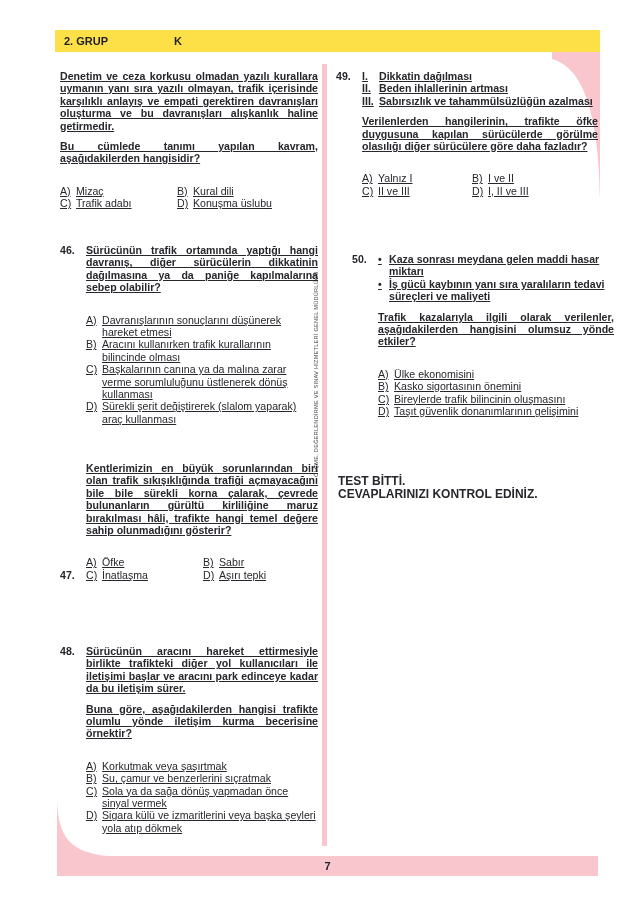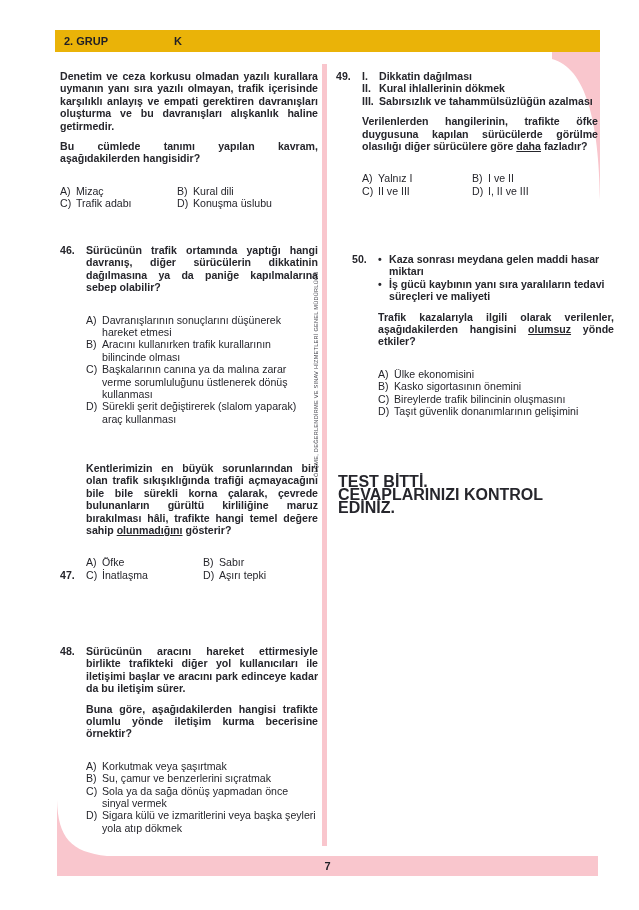--- a/index.html
+++ b/index.html
@@ -7,21 +7,21 @@
     width:639px;height:910px;position:relative;overflow:hidden;
     background:#ffffff;
     font-family:"Liberation Sans","DejaVu Sans",sans-serif;
     color:#26262c;
     -webkit-font-smoothing:antialiased;
   }
   .page{position:absolute;inset:0;}
   
   .header-bar{
     position:absolute;left:55px;top:30px;width:545px;height:22px;
-    background:#eab308;display:flex;align-items:center;
+    background:#fde047;display:flex;align-items:center;
     font-weight:bold;font-size:11px;color:#1f1f26;
   }
   .header-group{padding-left:9px;width:110px;}
   .header-title{flex:1;text-align:center;letter-spacing:.2px;}
   .header-booklet{width:38px;text-align:left;}
   
   .swoosh{position:absolute;display:block;}
   .swoosh-tr{left:552px;top:52px;}
   .swoosh-bl{left:57px;top:800px;}
   
@@ -34,21 +34,21 @@
   }
   
   .footer-bar{
     position:absolute;left:57px;top:856px;width:541px;height:20px;
     background:#f9c6cd;display:flex;align-items:center;justify-content:center;
     font-weight:bold;font-size:11px;color:#1f1f26;
   }
   
   .question{position:absolute;display:flex;font-size:10.6px;line-height:12.4px;}
   .qnum{width:26px;flex:0 0 26px;font-weight:bold;}
-  .qbody{flex:1;min-width:0;}
+  .qbody{flex:1;min-width:0;text-decoration:underline;}
   .stem{margin:0 0 8px 0;font-weight:bold;text-align:justify;}
   .stem:last-of-type{margin-bottom:0;}
   .u{text-decoration:underline;}
   .qlist{margin:0 0 8px 0;font-weight:bold;}
   .qlist .li{display:flex;}
   .qlist .li .marker{flex:0 0 17px;}
   .qlist.bullets .li .marker{flex:0 0 11px;}
   .qlist .li .litext{flex:1;}
   .options{margin-top:20px;}
   .options .opt{display:flex;}
@@ -57,21 +57,21 @@
   .options.grid{display:grid;grid-template-columns:117px 1fr;grid-auto-rows:min-content;column-gap:0;}
   .col-right .options.grid{grid-template-columns:110px 1fr;}
   .q45{left:60px;top:70px;width:258px;}
   .q46{left:60px;top:244px;width:258px;justify-content:flex-end;}
   .q47{left:60px;top:462px;width:258px;align-items:flex-end;}
   .q48{left:60px;top:645px;width:258px;}
   .q49{left:336px;top:70px;width:262px;}
   .q50{left:352px;top:253px;width:262px;}
   .end-note{
     position:absolute;left:338px;top:475px;width:260px;
-    font-weight:bold;font-size:16px;line-height:13px;
+    font-weight:bold;font-size:12px;line-height:13px;
   }
 </style>
 </head>
 <body>
 
 <div class="page">
 
   <div class="header-bar">
     <span class="header-group">2. GRUP</span>
     <span class="header-booklet">K</span>
@@ -191,21 +191,21 @@
   <div class="question q49 col-right">
     <div class="qnum">49.</div>
     <div class="qbody">
       <div class="qlist">
         <div class="li">
             <span class="marker">I.</span>
             <span class="litext">Dikkatin dağılması</span>
           </div>
         <div class="li">
             <span class="marker">II.</span>
-            <span class="litext">Kural ihlallerinin dökmek</span>
+            <span class="litext">Beden ihlallerinin artması</span>
           </div>
         <div class="li">
             <span class="marker">III.</span>
             <span class="litext">Sabırsızlık ve tahammülsüzlüğün azalması</span>
           </div>
       </div>
       <p class="stem"><span>Verilenlerden hangilerinin, trafikte öfke duygusuna kapılan sürücülerde görülme olasılığı diğer sürücülere göre </span><span class="u">daha</span><span> fazladır?</span></p>
       <div class="options grid">
         <div class="opt">
             <span class="letter">A)</span>

